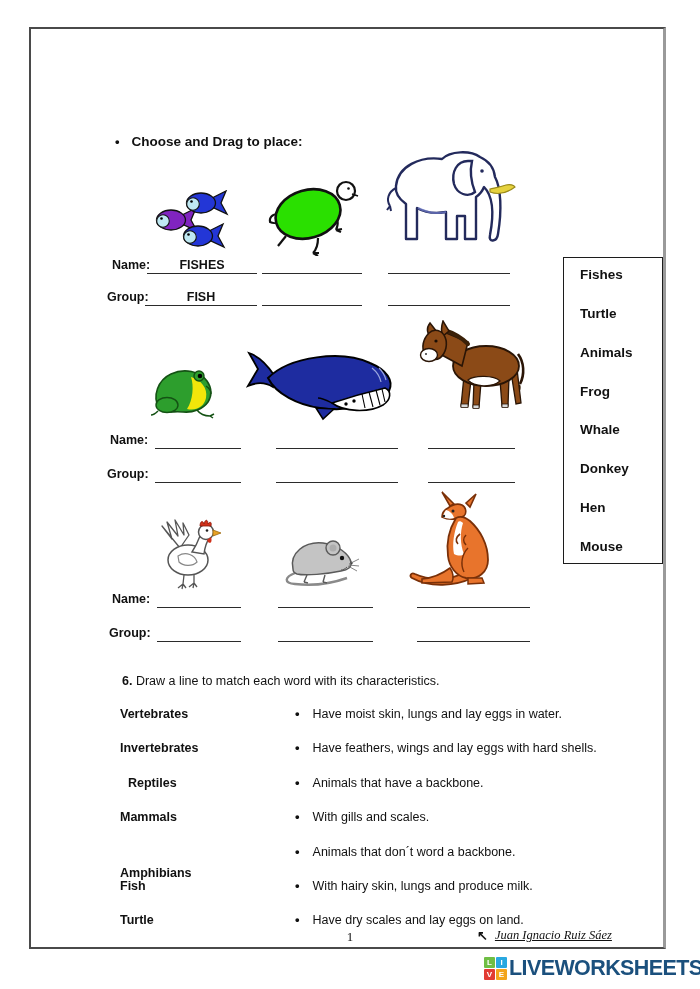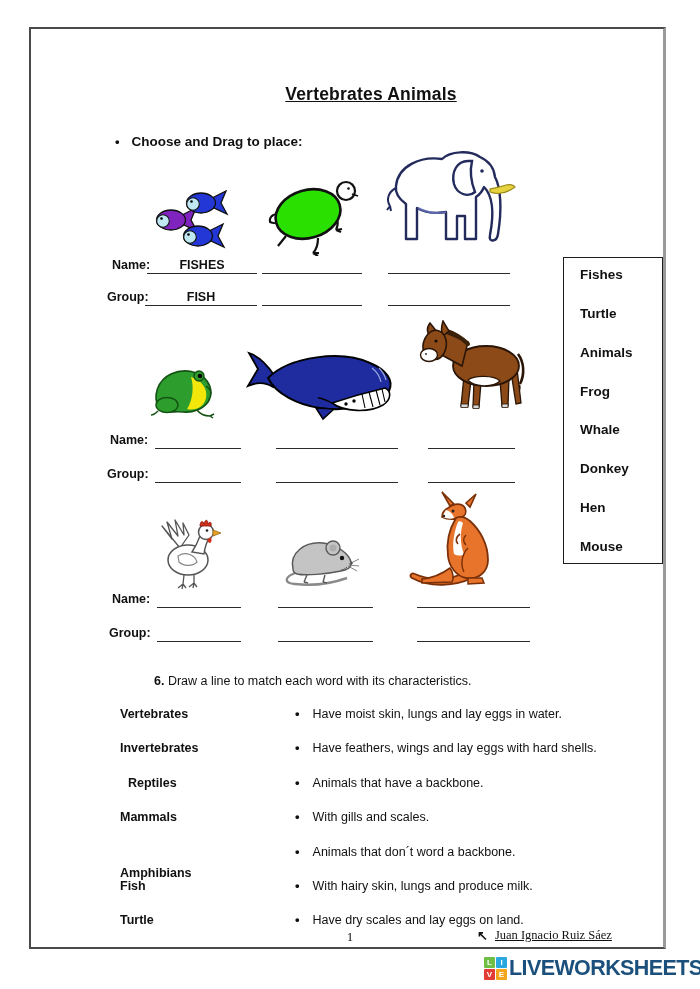--- a/index.html
+++ b/index.html
@@ -13,44 +13,43 @@
   .instruction .bullet{font-size:13px;font-weight:bold;}
   .instruction .itext{font-size:13.5px;font-weight:bold;}
   .lbl{font-weight:bold;font-size:12.5px;}
   .fline{position:absolute;height:16px;border-bottom:1.6px solid #2b2b2b;}
   .fline span{position:absolute;left:0;right:0;bottom:1px;text-align:center;
               font-weight:bold;font-size:12.5px;white-space:nowrap;}
   .wordbank{left:563px;top:257px;width:100px;height:307px;box-sizing:border-box;
             border:1.6px solid #1c1c1c;display:flex;flex-direction:column;
             justify-content:space-between;padding:9px 4px 9px 16px;background:#fff;}
   .wb-item{font-weight:bold;font-size:13.5px;}
-  .h6{font-size:12.5px;margin-left:32px;}
+  .h6{font-size:12.5px;}
   .h6 b{font-weight:bold;}
   .match-term{font-weight:bold;font-size:12.5px;}
   .match-def{display:flex;gap:13px;align-items:flex-start;font-size:12.5px;}
   .match-def .dbullet{font-size:13px;font-weight:bold;line-height:14px;}
   .pgnum{font-family:"Liberation Serif",serif;font-size:13px;}
   .author{display:flex;gap:7px;align-items:center;}
   .author .arrow{font-size:13px;font-weight:bold;}
-  .author .aname{font-family:"Liberation Serif",serif;
+  .author .aname{font-family:"Liberation Serif",serif;font-style:italic;
                  font-size:12.5px;text-decoration:underline;}
   .logo{display:flex;align-items:center;gap:2px;}
   .logo-grid{display:grid;grid-template-columns:11px 11px;grid-template-rows:11px 11px;gap:1px;}
   .logo-tile{color:#fff;font-size:8px;font-weight:bold;display:flex;
              align-items:center;justify-content:center;border-radius:1px;}
   .logo-text{font-weight:bold;font-size:21.5px;color:#1b507d;letter-spacing:-0.6px;}
 </style>
 </head>
 <body>
 
 <div class="sheet">
 
   <div class="abs frame"></div>
 
-  <div class="abs title" style="left:271px;top:84px;width:200px;text-align:center;">Vertebrates Animals</div>
 
   <div class="abs instruction" style="left:115px;top:134px;">
     <span class="bullet">•</span>
     <span class="itext">Choose and Drag to place:</span>
   </div>
 
   <svg class="abs" style="left:155px;top:190px;" width="75" height="65" viewBox="0 0 75 65">
     <g transform="translate(0,17)">
       <path d="M27,8 L41,1 L36,13 L42,24 L27,17 Z" fill="#8024c0" stroke="#101010" stroke-width="1.3"></path>
       <ellipse cx="16" cy="13" rx="14.5" ry="10" fill="#8024c0" stroke="#101010" stroke-width="1.3"></ellipse>

